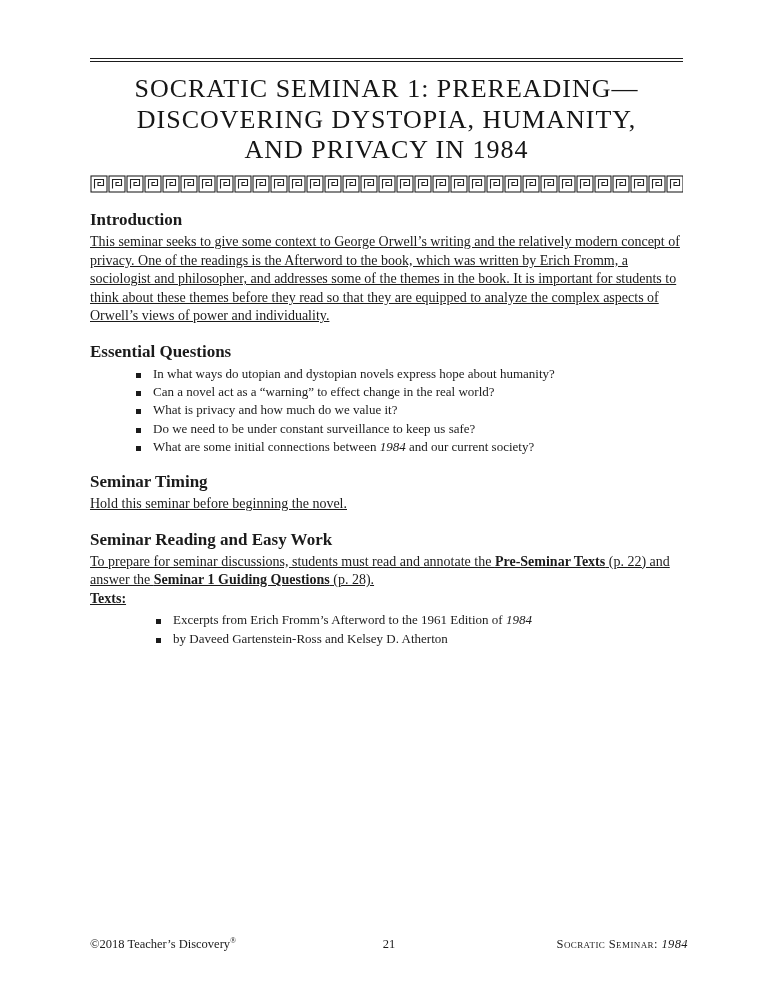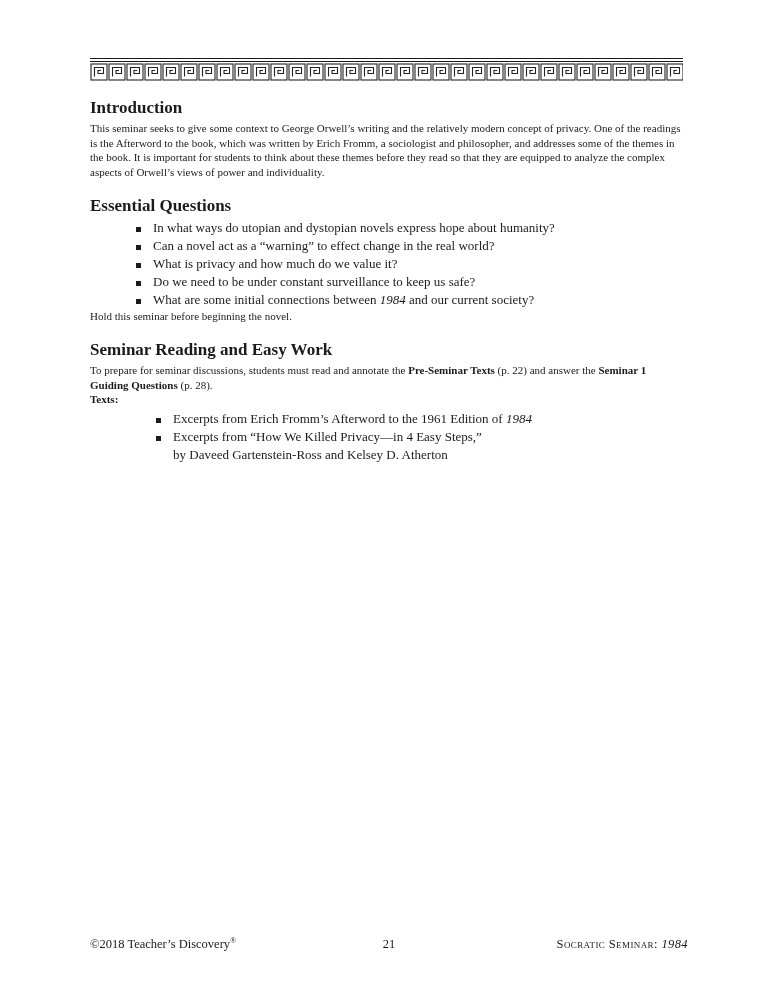--- a/index.html
+++ b/index.html
@@ -33,23 +33,24 @@
     margin: 0 0 12px 0;
     line-height: 0;
   }
   .greek svg { display: block; }
   h2.sec-heading {
     font-size: 17px;
     font-weight: bold;
     margin: 16px 0 3px 0;
   }
   p.body-text {
-    font-size: 11px;
+    font-size: 14px;
     line-height: 1.33;
     margin: 0;
+    text-decoration: underline;
   }
   .indent { margin-left: 48px; }
   ul.bullet-list {
     list-style: none;
     margin: 3px 0 0 0;
     padding: 0 0 0 46px;
   }
   ul.bullet-list li {
     display: flex;
     font-size: 13px;
@@ -84,20 +85,25 @@
   .f-right { text-align: right; font-variant: small-caps; letter-spacing: 0.4px; }
   .f-right i { font-variant: normal; font-style: italic; }
 </style>
 </head>
 <body>
 
 <div class="page">
 
   <div class="rule-top"></div>
 
+  <h1 class="title">
+    <span class="tline">SOCRATIC SEMINAR 1: PREREADING—</span>
+    <span class="tline">DISCOVERING DYSTOPIA, HUMANITY,</span>
+    <span class="tline">AND PRIVACY IN 1984</span>
+  </h1>
 
   <div class="greek">
     <svg width="593" height="20" viewBox="0 0 593 20" xmlns="http://www.w3.org/2000/svg">
       <defs>
         <pattern id="gk" x="0" y="0" width="18" height="20" patternUnits="userSpaceOnUse">
           <rect x="1" y="2" width="16" height="16" fill="none" stroke="#222222" stroke-width="1.1"></rect>
           <path d="M4.5 14.5 L4.5 5.5 L13.5 5.5 L13.5 11.5 L8 11.5 L8 8.5 L11 8.5" fill="none" stroke="#222222" stroke-width="1.1"></path>
         </pattern>
       </defs>
       <rect x="0" y="0" width="593" height="20" fill="url(#gk)"></rect>
@@ -129,37 +135,37 @@
         <span class="litext">Do we need to be under constant surveillance to keep us safe?</span>
       </li>
       <li>
         <span class="sq"></span>
         <span class="litext"><span>What are some initial connections between </span><i class="book-title">1984</i><span> and our current society?</span></span>
       </li>
     </ul>
   </section>
 
   <section>
+    <h2 class="sec-heading">Seminar Timing</h2>
     <p class="body-text indent">Hold this seminar before beginning the novel.</p>
   </section>
 
   <section>
     <h2 class="sec-heading">Seminar Reading and Easy Work</h2>
     <p class="body-text"><span>To prepare for seminar discussions, students must read and annotate the </span><b class="inline-bold">Pre-Seminar Texts</b><span> (p. 22) and answer the </span><b class="inline-bold">Seminar 1 Guiding Questions</b><span> (p. 28).</span></p>
 
     <p class="body-text texts-label">Texts:</p>
     <ul class="bullet-list texts-list">
       <li>
         <span class="sq"></span>
         <span class="litext"><span>Excerpts from Erich Fromm’s Afterword to the 1961 Edition of </span><i class="book-title">1984</i></span>
       </li>
       <li>
         <span class="sq"></span>
         <span class="litext">
-          <span>Excerpts from “How We Killed Privacy—in 4 Easy Steps,”</span>
           <span style="display:block">by Daveed Gartenstein-Ross and Kelsey D. Atherton</span>
         </span>
       </li>
     </ul>
   </section>
 
   <footer class="page-footer">
     <span class="f-left"><span>©2018 Teacher’s Discovery</span><sup>®</sup></span>
     <span class="f-center">21</span>
     <span class="f-right"><span>Socratic Seminar: </span><i>1984</i></span>

